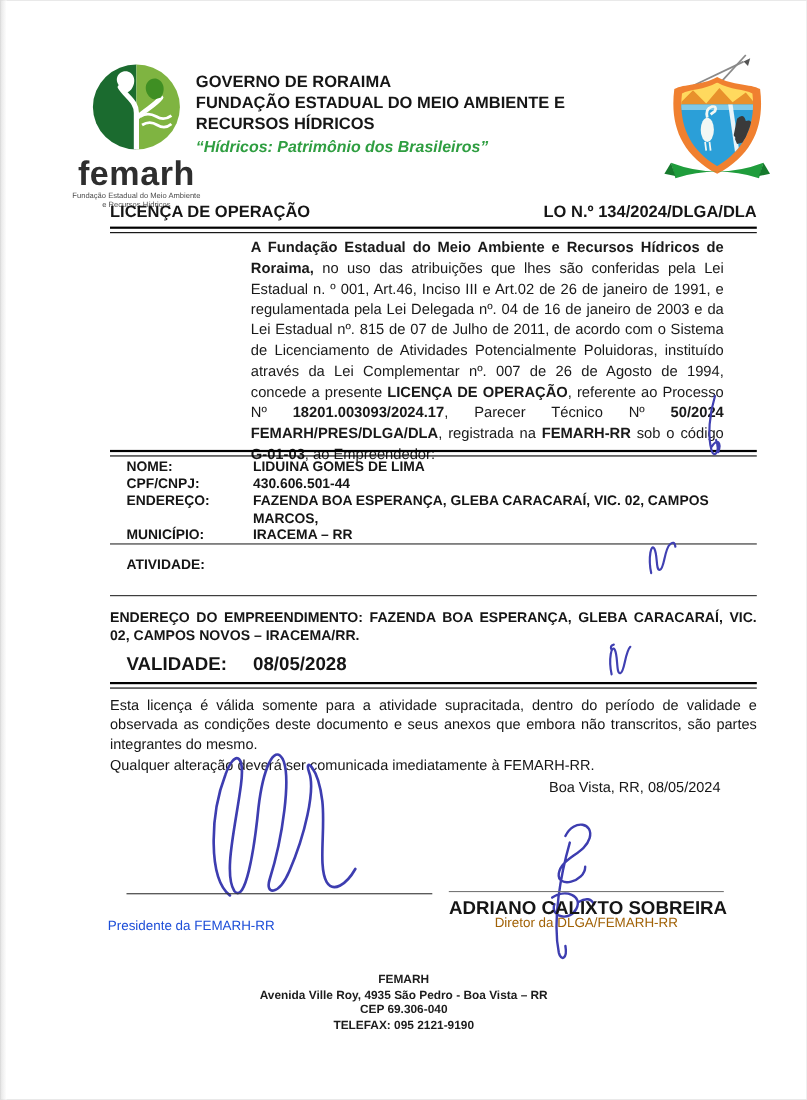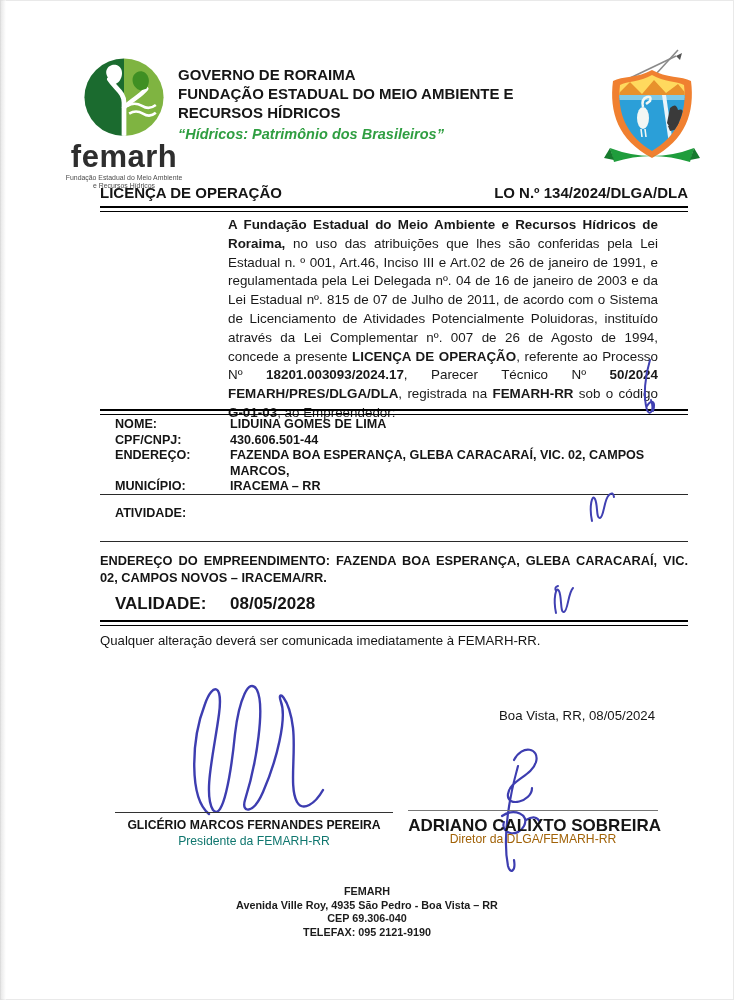--- a/index.html
+++ b/index.html
@@ -39,21 +39,21 @@
   .validade{position:absolute;left:100px;top:594px;width:588px;font-size:17px;font-weight:bold;
     display:grid;grid-template-columns:130px 1fr;}
   
   .terms{position:absolute;left:100px;top:632px;width:588px;font-size:13.2px;line-height:18.2px;text-align:justify;}
   .terms p{margin:0;}
   .dateline{position:absolute;right:79px;top:708px;font-size:13.2px;}
   
   .sigline-l{position:absolute;left:115px;top:812px;width:278px;border-top:1.5px solid #333;}
   .sigline-r{position:absolute;left:408px;top:810px;width:250px;border-top:1px solid #777;}
   .signame-l{position:absolute;left:98px;top:818px;width:312px;text-align:center;font-weight:bold;font-size:12.2px;}
-  .sigrole-l{position:absolute;left:98px;top:834px;width:312px;text-align:center;font-size:12.2px;color:#0f766e;}
+  .sigrole-l{position:absolute;left:98px;top:834px;width:312px;font-size:12.2px;color:#1d4ed8;}
   .signame-r{position:absolute;left:405px;top:816px;width:256px;text-align:right;font-weight:bold;font-size:17px;}
   .sigrole-r{position:absolute;left:405px;top:832px;width:256px;text-align:center;font-size:12.2px;color:#a16207;}
   .ink{position:absolute;}
   
   .footer{position:absolute;left:0;top:885px;width:734px;text-align:center;font-weight:bold;
     font-size:10.8px;line-height:13.6px;color:#1c1c1c;}
 </style>
 </head>
 <body>
 
@@ -159,20 +159,21 @@
 
   <div class="empre">ENDEREÇO DO EMPREENDIMENTO: FAZENDA BOA ESPERANÇA, GLEBA CARACARAÍ, VIC. 02, CAMPOS NOVOS – IRACEMA/RR.</div>
 
   <div class="validade">
     <span class="flabel">VALIDADE:</span>
     <span>08/05/2028</span>
   </div>
   <div class="dline" style="top:620px"></div>
 
   <div class="terms">
+    <p>Esta licença é válida somente para a atividade supracitada, dentro do período de validade e observada as condições deste documento e seus anexos que embora não transcritos, são partes integrantes do mesmo.</p>
     <p>Qualquer alteração deverá ser comunicada imediatamente à FEMARH-RR.</p>
   </div>
 
   <div class="dateline">Boa Vista, RR, 08/05/2024</div>
 
   <svg class="ink" style="left:632px;top:356px" width="32" height="62" viewBox="0 0 32 62">
     <path d="M18,4 C13,20 11,40 15,54 C17,60 23,56 19,44 M15,50 C20,42 24,46 21,55" stroke="#4040b2" stroke-width="2" fill="none" stroke-linecap="round"></path>
   </svg>
   <svg class="ink" style="left:586px;top:489px" width="32" height="38" viewBox="0 0 32 38">
     <path d="M6,32 C3,18 6,4 9,10 C12,16 10,30 14,29 C18,28 18,10 23,6 M23,6 q4,-4 5,2" stroke="#4040b2" stroke-width="2" fill="none" stroke-linecap="round"></path>
@@ -184,21 +185,20 @@
   <svg class="ink" style="left:165px;top:670px" width="235" height="150" viewBox="0 0 235 150">
     <path d="M44,144 C24,128 26,70 40,34 C48,12 58,14 54,44 C49,82 38,124 48,140 C58,152 66,104 70,64 C74,30 84,6 92,20 C100,36 92,92 80,130 C76,143 88,145 98,122 C112,90 122,48 116,32 C111,18 124,26 128,58 C131,84 124,118 132,132 C138,142 150,134 158,120" stroke="#3d3db0" stroke-width="2.4" fill="none" stroke-linecap="round"></path>
   </svg>
 
   <svg class="ink" style="left:452px;top:740px" width="118" height="138" viewBox="0 0 118 138">
     <path d="M62,20 C70,4 88,8 84,22 C80,36 58,40 56,54 C54,68 80,62 80,48 M66,26 C58,54 50,96 56,126 C58,134 64,132 62,120 M50,76 C62,68 78,74 72,86 C66,98 48,94 52,82 M74,80 q10,-6 14,2" stroke="#3d3db0" stroke-width="2.2" fill="none" stroke-linecap="round"></path>
   </svg>
 
   <div class="sigline-l"></div>
   <div class="sigline-r"></div>
-  <div class="signame-l">GLICÉRIO MARCOS FERNANDES PEREIRA</div>
   <div class="sigrole-l">Presidente da FEMARH-RR</div>
   <div class="signame-r">ADRIANO CALIXTO SOBREIRA</div>
   <div class="sigrole-r">Diretor  da DLGA/FEMARH-RR</div>
 
   <div class="footer">
     <div>FEMARH</div>
     <div>Avenida Ville Roy, 4935 São Pedro - Boa Vista – RR</div>
     <div>CEP 69.306-040</div>
     <div>TELEFAX: 095 2121-9190</div>
   </div>

